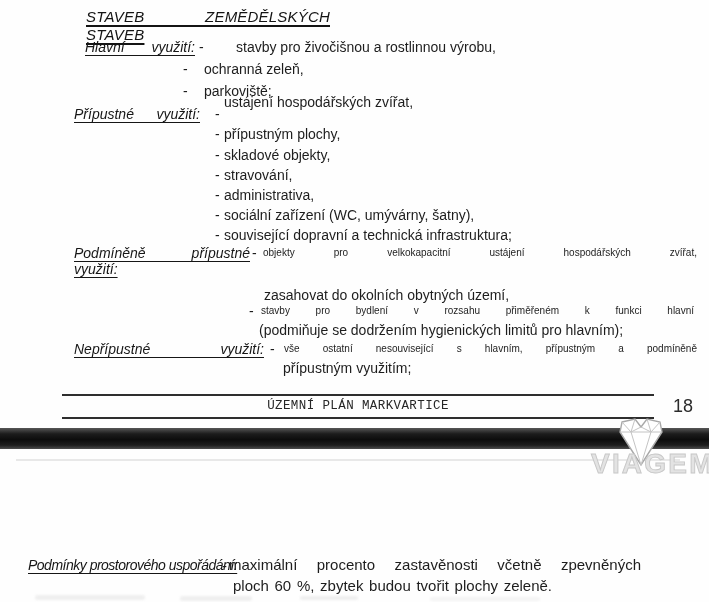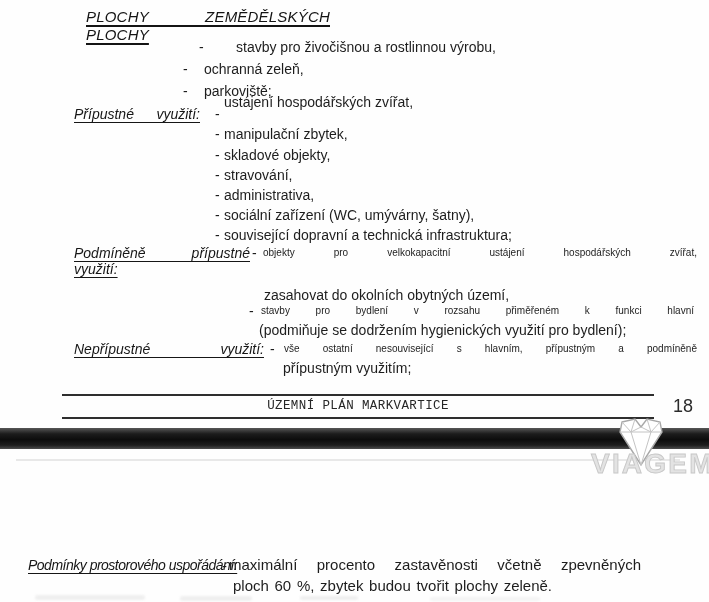--- a/index.html
+++ b/index.html
@@ -38,52 +38,53 @@
     font-size:28px;font-weight:bold;letter-spacing:2.2px;color:#e3e3e3;
     -webkit-text-stroke:0.9px #c7c7c7;line-height:26px;white-space:nowrap;
   }
   .smudge{background:rgba(110,110,110,0.10);filter:blur(1.2px);border-radius:3px;}
 </style>
 </head>
 <body>
 
 <div class="page">
 
-  <div class="abs title" style="left:86px;top:8px;width:244px">PLOCHY ZEMĚDĚLSKÝCH PLOCHY</div>
+  <div class="abs title" style="left:86px;top:8px;width:244px">STAVEB ZEMĚDĚLSKÝCH STAVEB</div>
 
+  <div class="abs lbl jl" style="left:85px;top:39px;width:110px">Hlavní využití:</div>
   <div class="abs t14" style="left:199px;top:39px">-</div>
   <div class="abs t14" style="left:236px;top:39px">stavby pro živočišnou a rostlinnou výrobu,</div>
   <div class="abs t14" style="left:183px;top:61px">-</div>
   <div class="abs t14" style="left:204px;top:61px">ochranná zeleň,</div>
   <div class="abs t14" style="left:183px;top:83px">-</div>
   <div class="abs t14" style="left:204px;top:83px">parkoviště;</div>
 
   <div class="abs lbl jl" style="left:74px;top:106px;width:126px">Přípustné využití:</div>
   <div class="abs t14" style="left:215px;top:106px">-</div>
   <div class="abs t14" style="left:224px;top:94px">ustájení hospodářských zvířat,</div>
   <div class="abs t14" style="left:215px;top:126px">-</div>
-  <div class="abs t14" style="left:224px;top:126px">manipulační zbytek,</div>
+  <div class="abs t14" style="left:224px;top:126px">přípustným plochy,</div>
   <div class="abs t14" style="left:215px;top:147px">-</div>
   <div class="abs t14" style="left:224px;top:147px">skladové objekty,</div>
   <div class="abs t14" style="left:215px;top:167px">-</div>
   <div class="abs t14" style="left:224px;top:167px">stravování,</div>
   <div class="abs t14" style="left:215px;top:187px">-</div>
   <div class="abs t14" style="left:224px;top:187px">administrativa,</div>
   <div class="abs t14" style="left:215px;top:207px">-</div>
   <div class="abs t14" style="left:224px;top:207px">sociální zařízení (WC, umývárny, šatny),</div>
   <div class="abs t14" style="left:215px;top:227px">-</div>
   <div class="abs t14" style="left:224px;top:227px">související dopravní a technická infrastruktura;</div>
 
   <div class="abs lbl jl" style="left:74px;top:245px;width:176px">Podmíněně přípustné využití:</div>
   <div class="abs t14" style="left:252px;top:245px">-</div>
   <div class="abs jt" style="left:263px;top:245px;width:434px">objekty pro velkokapacitní ustájení hospodářských zvířat,</div>
   <div class="abs t14" style="left:264px;top:287px">zasahovat do okolních obytných území,</div>
   <div class="abs t14" style="left:249px;top:303px">-</div>
   <div class="abs jt" style="left:261px;top:303px;width:433px">stavby pro bydlení v rozsahu přiměřeném k funkci hlavní</div>
-  <div class="abs t14" style="left:259px;top:322px">(podmiňuje se dodržením hygienických využití pro bydlení);</div>
+  <div class="abs t14" style="left:259px;top:322px">(podmiňuje se dodržením hygienických limitů pro hlavním);</div>
 
   <div class="abs lbl jl" style="left:74px;top:341px;width:190px">Nepřípustné využití:</div>
   <div class="abs t14" style="left:270px;top:341px">-</div>
   <div class="abs jt" style="left:284px;top:341px;width:413px">vše ostatní nesouvisející s hlavním, přípustným a podmíněně</div>
   <div class="abs t14" style="left:283px;top:360px">přípustným využitím;</div>
 
   <div class="abs footer-box" style="left:62px;top:394px;width:592px;height:21px">
     <div class="footer-text">ÚZEMNÍ PLÁN MARKVARTICE</div>
   </div>
   <div class="abs" style="left:673px;top:396px;font-size:18px;color:#2a2a2a">18</div>

